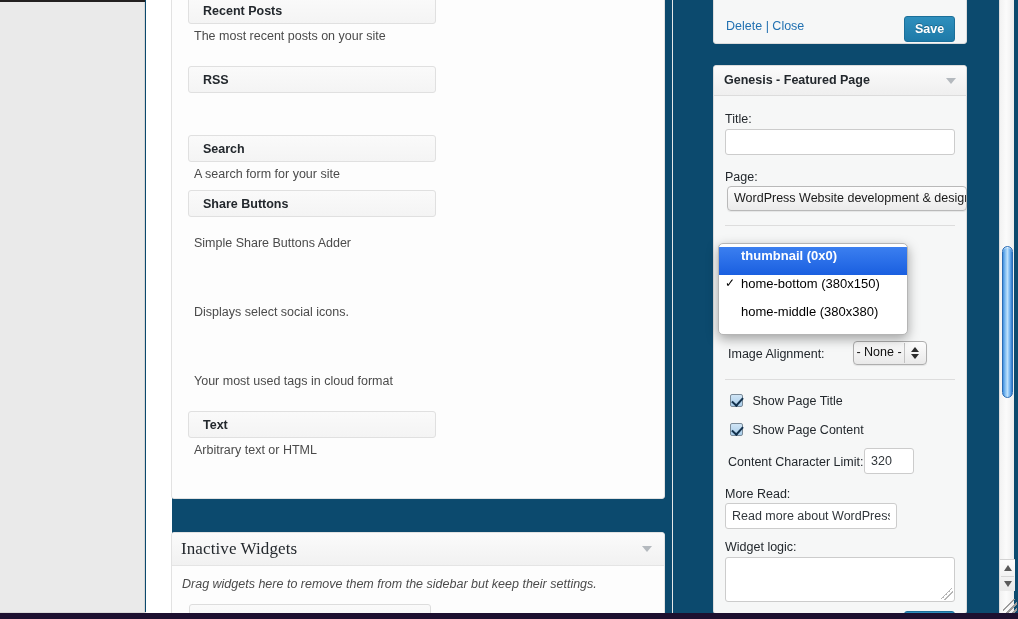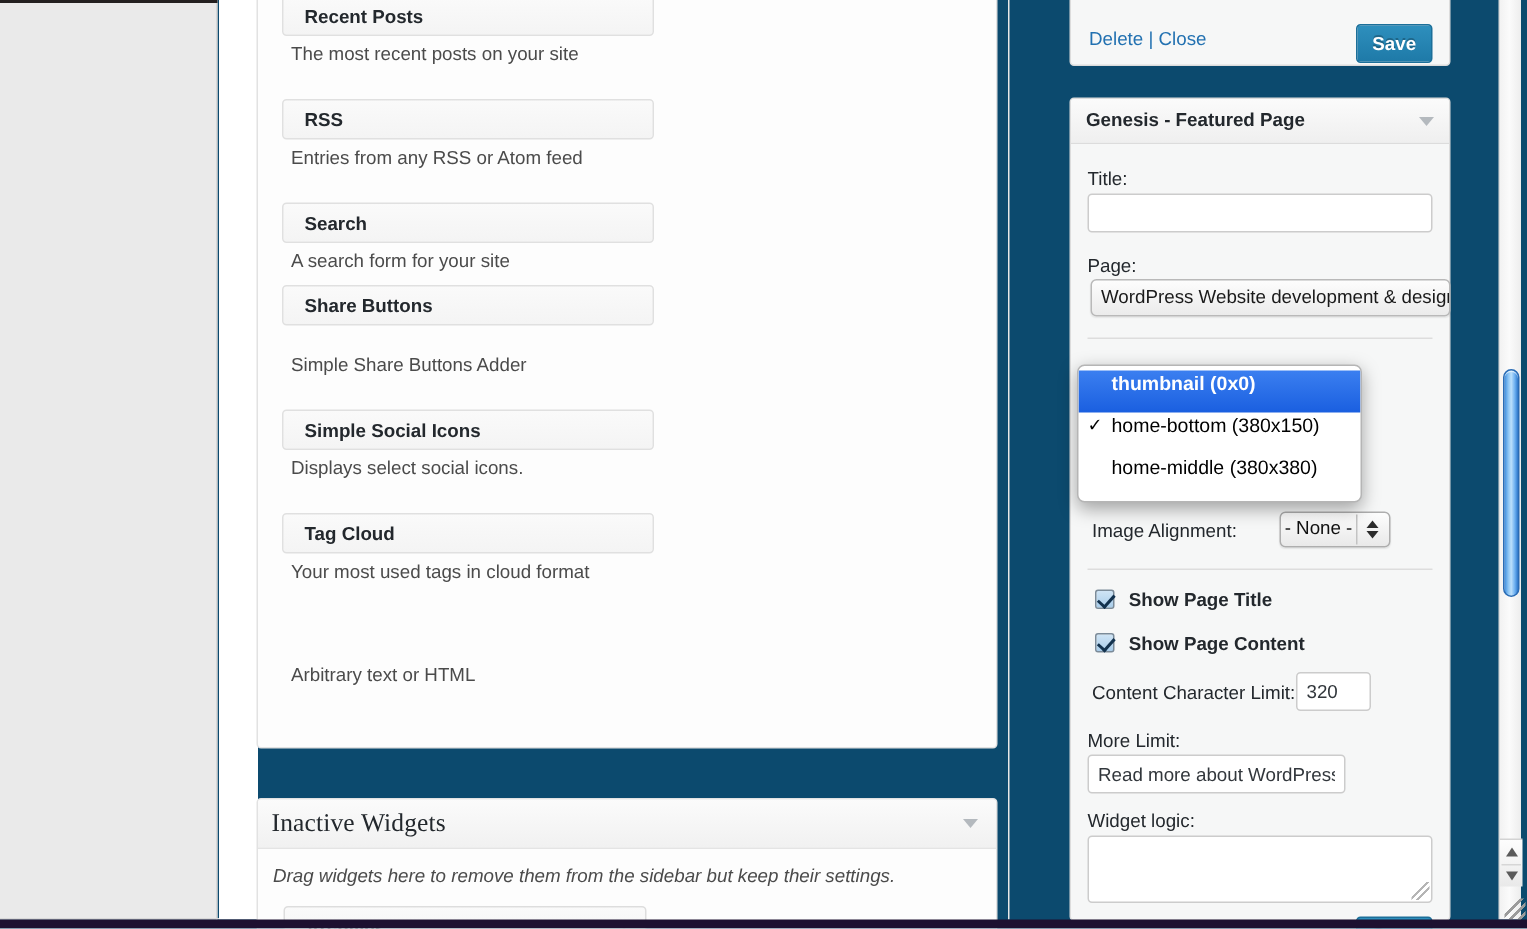--- a/index.html
+++ b/index.html
@@ -213,21 +213,21 @@
     white-space: nowrap;
     overflow: hidden;
     box-shadow: 0 1px 1px rgba(0,0,0,.07);
     cursor: pointer;
   }
 
   .hr {
     position: absolute; height: 1px; background: #dddddd;
   }
 
-  .cbrow { position: absolute; white-space: nowrap; font-weight: bold; }
+  .cbrow { position: absolute; white-space: nowrap; }
   .cbox {
     display: inline-block;
     width: 13px; height: 13px;
     vertical-align: -2px;
     border: 1px solid #7b8b99;
     border-radius: 2px;
     background: linear-gradient(to bottom,#cfe4f5 0%,#a9cdea 100%);
     position: relative;
     margin-right: 5px;
     cursor: pointer;
@@ -374,34 +374,32 @@
     <div class="sb-topline"></div>
   </div>
   <div class="gutter"></div>
 
   <div class="widgets-panel">
 
     <div class="widget-chip" style="top:0px;"><span>Recent Posts</span></div>
     <div class="widget-desc" style="top:32px;">The most recent posts on your site</div>
 
     <div class="widget-chip" style="top:69px;"><span>RSS</span></div>
-    <div class="widget-desc" style="top:101px;">Entries from any RSS or Atom feed</div>
 
     <div class="widget-chip" style="top:138px;"><span>Search</span></div>
     <div class="widget-desc" style="top:170px;">A search form for your site</div>
 
     <div class="widget-chip" style="top:193px;"><span>Share Buttons</span></div>
     <div class="widget-desc" style="top:239px;">Simple Share Buttons Adder</div>
 
-    <div class="widget-chip" style="top:276px;"><span>Simple Social Icons</span></div>
     <div class="widget-desc" style="top:308px;">Displays select social icons.</div>
 
-    <div class="widget-chip" style="top:345px;"><span>Tag Cloud</span></div>
     <div class="widget-desc" style="top:377px;">Your most used tags in cloud format</div>
 
+    <div class="widget-chip" style="top:414px;"><span>Text</span></div>
     <div class="widget-desc" style="top:446px;">Arbitrary text or HTML</div>
   </div>
 
   <div class="inactive-panel">
     <div class="inactive-header">
       <div class="title">Inactive Widgets</div>
       <div class="toggle-arrow"></div>
     </div>
     <div class="inactive-note">Drag widgets here to remove them from the sidebar but keep their settings.</div>
     <div class="archives-chip">
@@ -462,21 +460,21 @@
         </div>
 
         <div class="cbrow" style="left:16px; top:324px;">
           <span class="cbox"></span>
           <span class="cblabel">Show Page Content</span>
         </div>
 
         <div class="fld-label" style="left:14px; top:359px;">Content Character Limit:</div>
         <input class="txt-input" style="left: 150px; top: 352px; width: 50px;" type="text" value="320">
 
-        <div class="fld-label" style="left:11px; top:391px;">More Limit:</div>
+        <div class="fld-label" style="left:11px; top:391px;">More Read:</div>
         <input class="txt-input" style="left: 11px; top: 407px; width: 172px;" type="text" value="Read more about WordPress ’">
 
         <div class="fld-label" style="left:11px; top:444px;">Widget logic:</div>
         <div class="ta" style="left:11px; top:461px; width:230px; height:45px;">
           <div class="grip"></div>
         </div>
 
         <div class="links" style="position:absolute; left:11px; top:522px; font-size:12.5px; color:#2271b1;">
           <a href="#" style="color:#2271b1;text-decoration:none;">Delete</a>
           <span>|</span>

